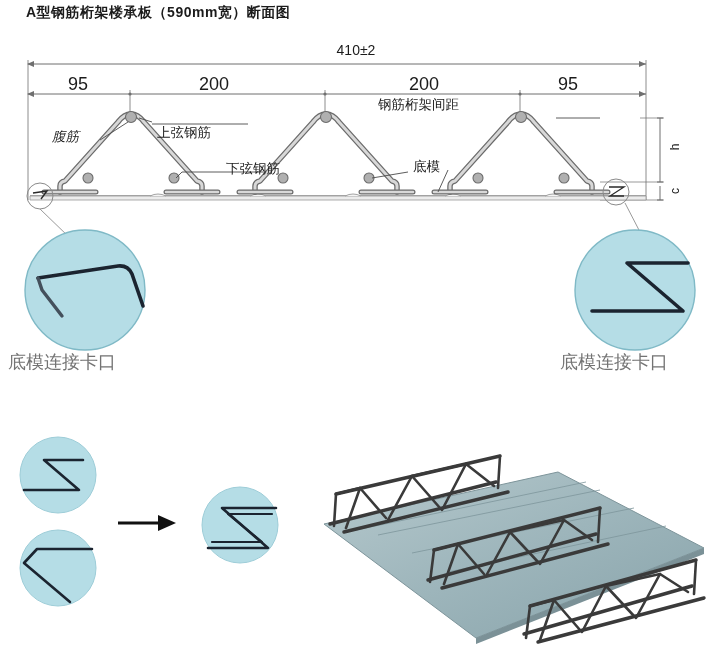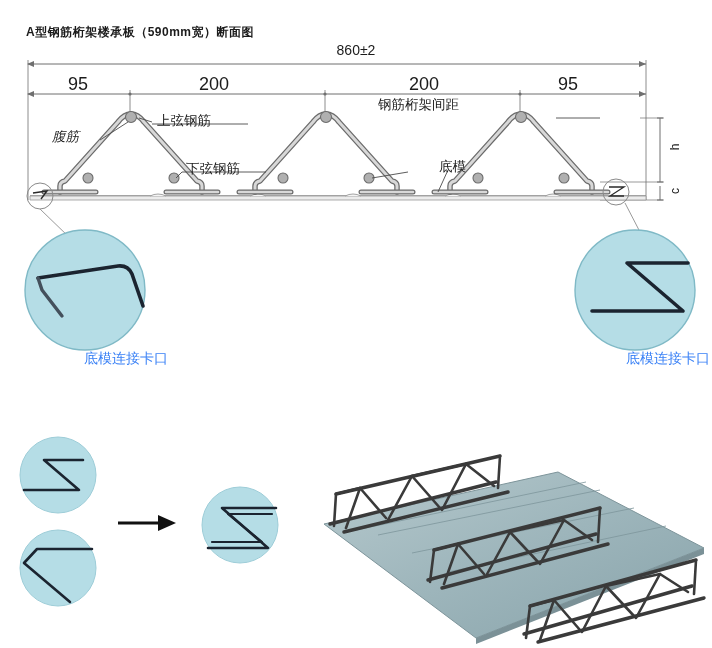--- a/index.html
+++ b/index.html
@@ -9,54 +9,54 @@
     font-family:"Liberation Sans","DejaVu Sans",sans-serif;
     color:#1b1b1b;
     overflow:hidden;
     position:relative;
   }
   .stage{position:absolute;left:0;top:0;width:712px;height:648px;}
   svg{display:block;}
   .abs{position:absolute;}
 
   .title{
-    position:absolute;left:26px;top:24px;
-    font-size:12px;font-weight:700;letter-spacing:.5px;
+    position:absolute;left:26px;top:4px;
+    font-size:14px;font-weight:700;letter-spacing:.5px;
     color:#1b1b1b;white-space:nowrap;
   }
 
   .dimtxt{
     position:absolute;font-size:18px;color:#1b1b1b;
     white-space:nowrap;text-align:center;
   }
   .dim-total{left:0;top:42px;width:712px;text-align:center;font-size:14px;}
   .dim-95a{left:48px;top:74px;width:60px;}
   .dim-200a{left:184px;top:74px;width:60px;}
   .dim-200b{left:394px;top:74px;width:60px;}
   .dim-95b{left:538px;top:74px;width:60px;}
 
   .lbl{
     position:absolute;font-size:13.5px;color:#1b1b1b;white-space:nowrap;
   }
   .lbl-fujin{left:52px;top:128px;font-style:italic;}
-  .lbl-top{left:157px;top:112px;}
-  .lbl-bot{left:186px;top:160px;}
+  .lbl-top{left:157px;top:124px;}
+  .lbl-bot{left:186px;top:160px;padding-left:40px;}
   .lbl-space{left:378px;top:96px;}
-  .lbl-dimo{left:413px;top:158px;margin-left:26px;}
+  .lbl-dimo{left:413px;top:158px;}
 
   .vdim{
     position:absolute;font-size:12px;color:#1b1b1b;
     transform:rotate(-90deg);transform-origin:center center;
   }
   .vdim-h{left:672px;top:140px;}
   .vdim-c{left:672px;top:184px;}
 
   .cap{
-    position:absolute;font-size:14px;color:#3b82f6;white-space:nowrap;
-    text-align:right;
+    position:absolute;font-size:18px;color:#737373;white-space:nowrap;
+    text-align:left;
   }
   .cap-left{left:8px;top:350px;width:160px;}
   .cap-right{left:560px;top:350px;width:150px;}
 </style>
 </head>
 <body>
 
 <div class="stage">
 
   <div class="title">A型钢筋桁架楼承板（590mm宽）断面图</div>
@@ -169,21 +169,21 @@
       <path d="M38,278 L118,266 q10,-1 14,8 L143,306" fill="none" stroke="#1b2430" stroke-width="3.6" stroke-linecap="round" stroke-linejoin="round"></path>
       <path d="M38,278 L42,290 L62,316" fill="none" stroke="#44505c" stroke-width="3.4" stroke-linecap="round"></path>
     </g>
 
     <g>
       <circle cx="635" cy="290" r="60" fill="#b5dde6" stroke="#7fb9c6" stroke-width="1.4"></circle>
       <path d="M688,263 L627,263 L683,311 L592,311" fill="none" stroke="#1b2430" stroke-width="3.6" stroke-linecap="round" stroke-linejoin="round"></path>
     </g>
   </svg>
 
-  <div class="dimtxt dim-total">860±2</div>
+  <div class="dimtxt dim-total">410±2</div>
   <div class="dimtxt dim-95a">95</div>
   <div class="dimtxt dim-200a">200</div>
   <div class="dimtxt dim-200b">200</div>
   <div class="dimtxt dim-95b">95</div>
 
   <div class="lbl lbl-fujin">腹筋</div>
   <div class="lbl lbl-top">上弦钢筋</div>
   <div class="lbl lbl-bot">下弦钢筋</div>
   <div class="lbl lbl-space">钢筋桁架间距</div>
   <div class="lbl lbl-dimo">底模</div>

